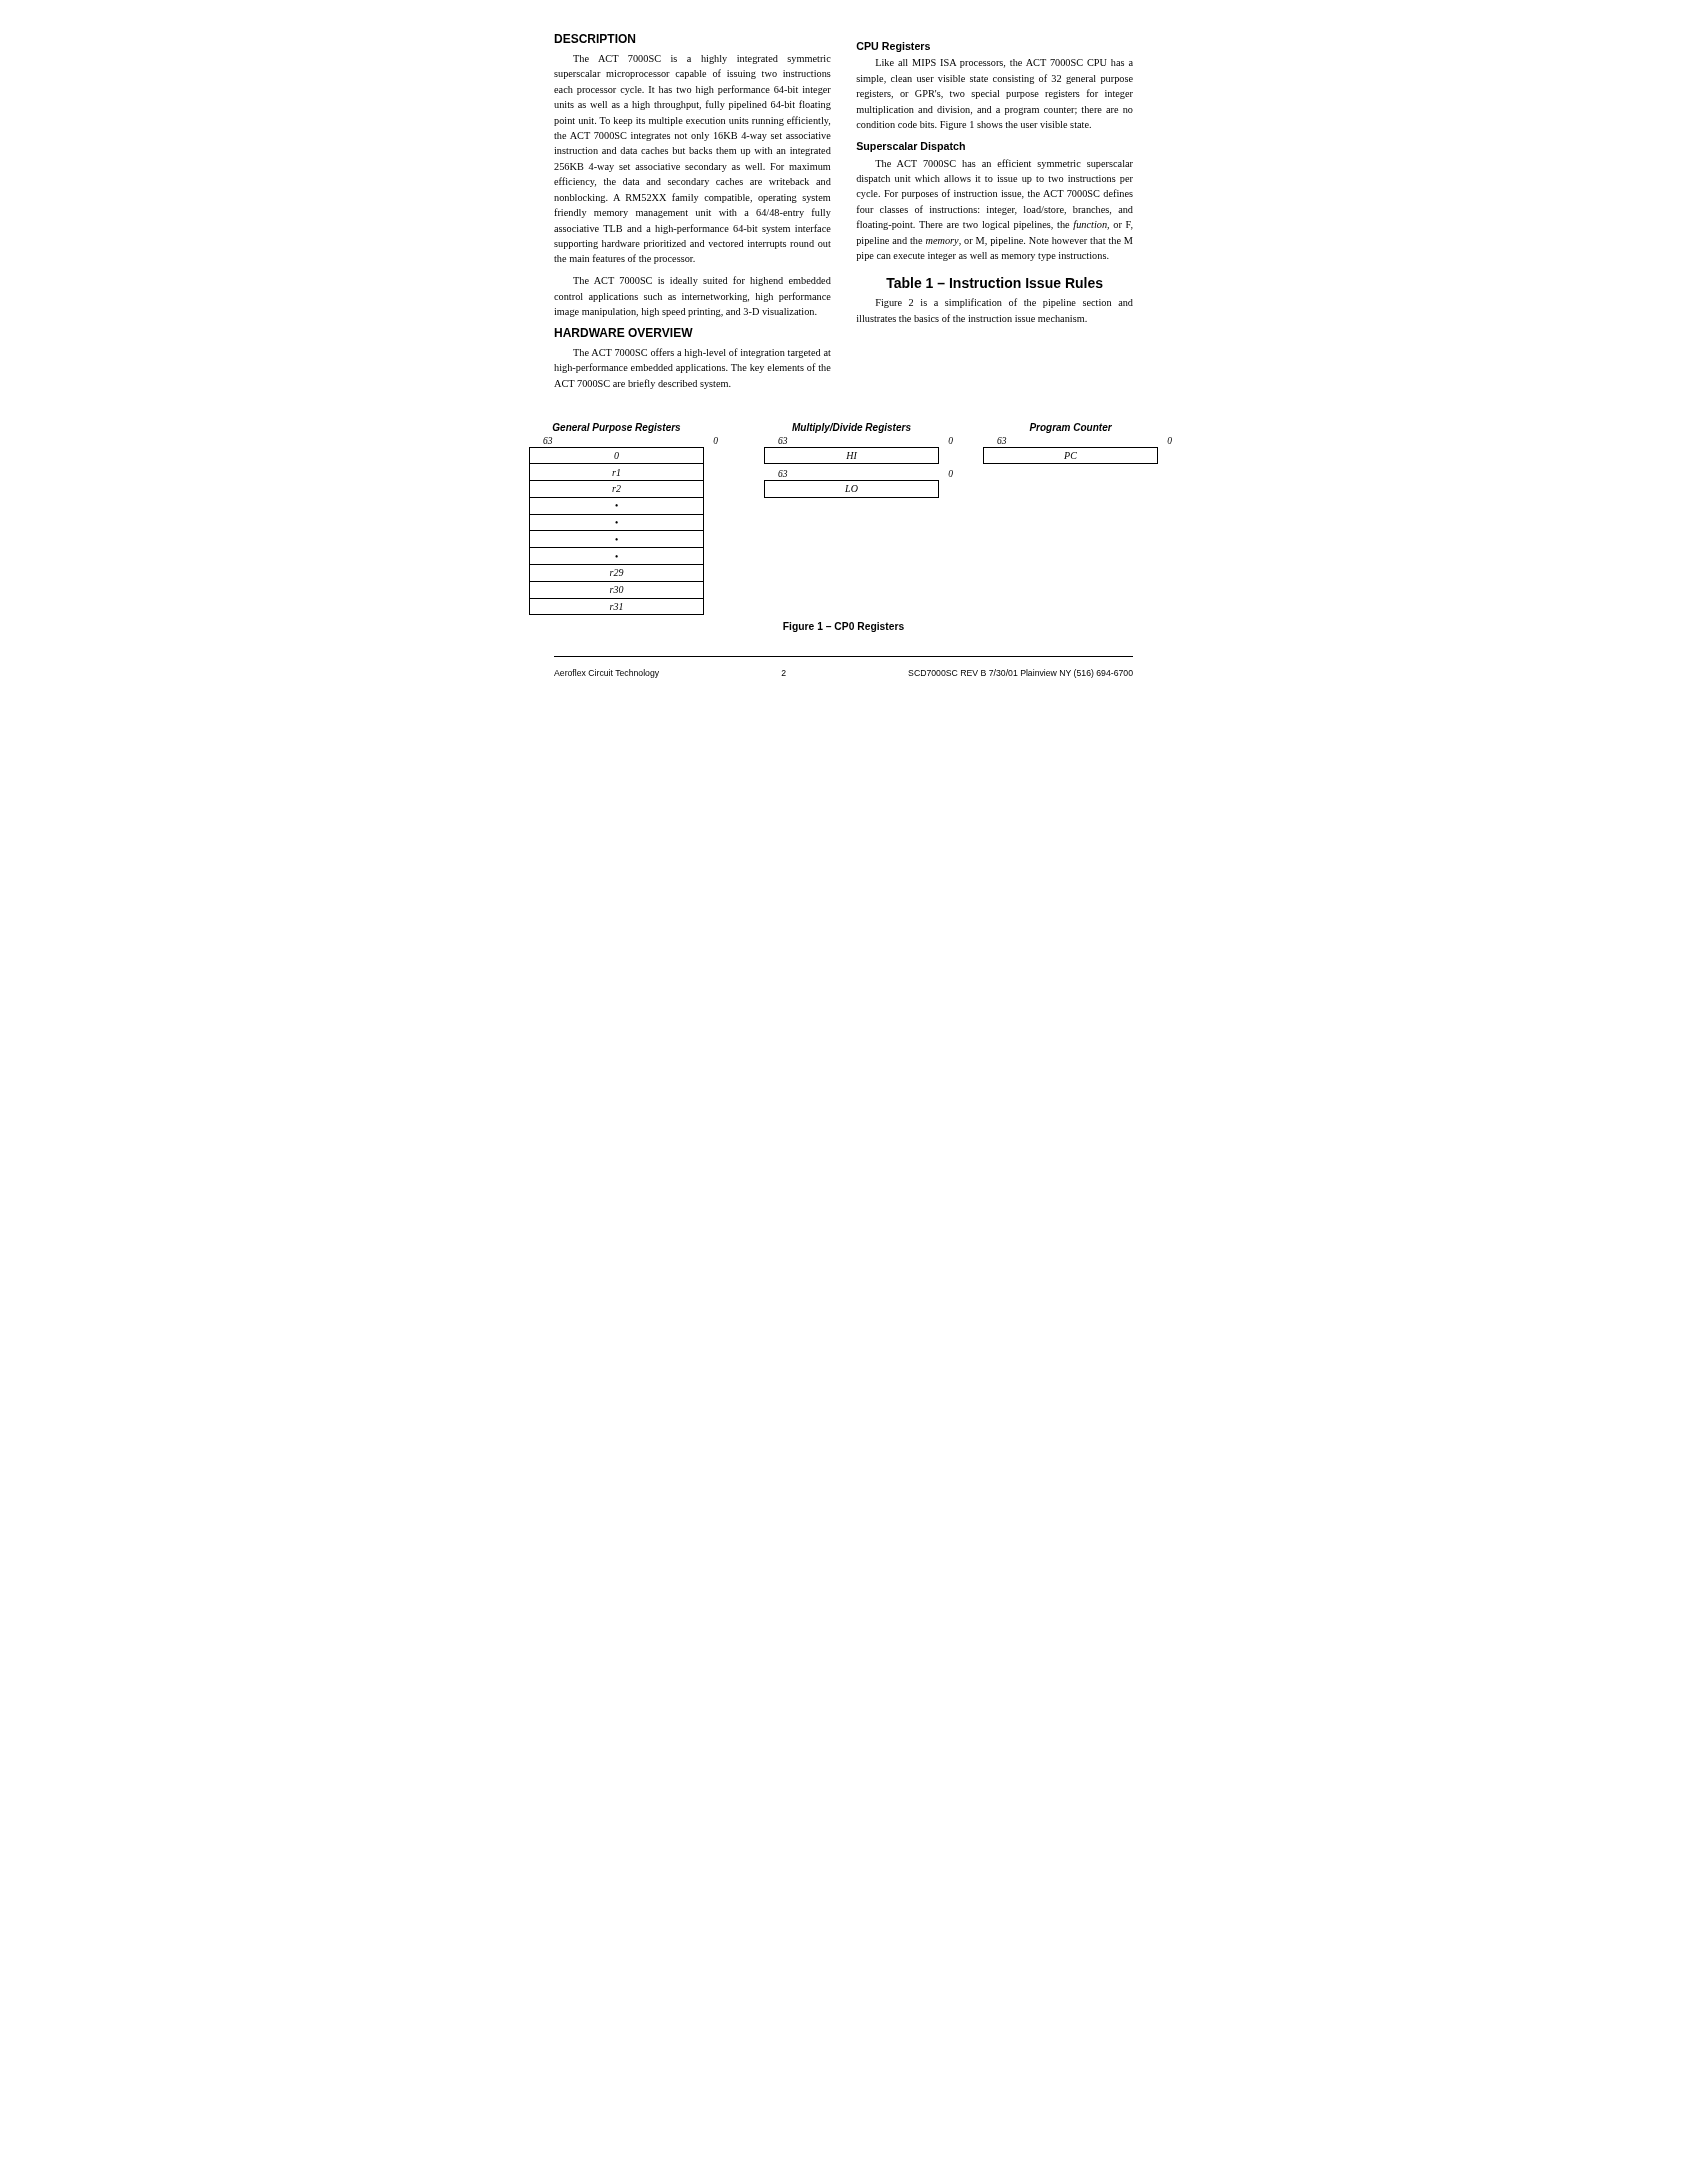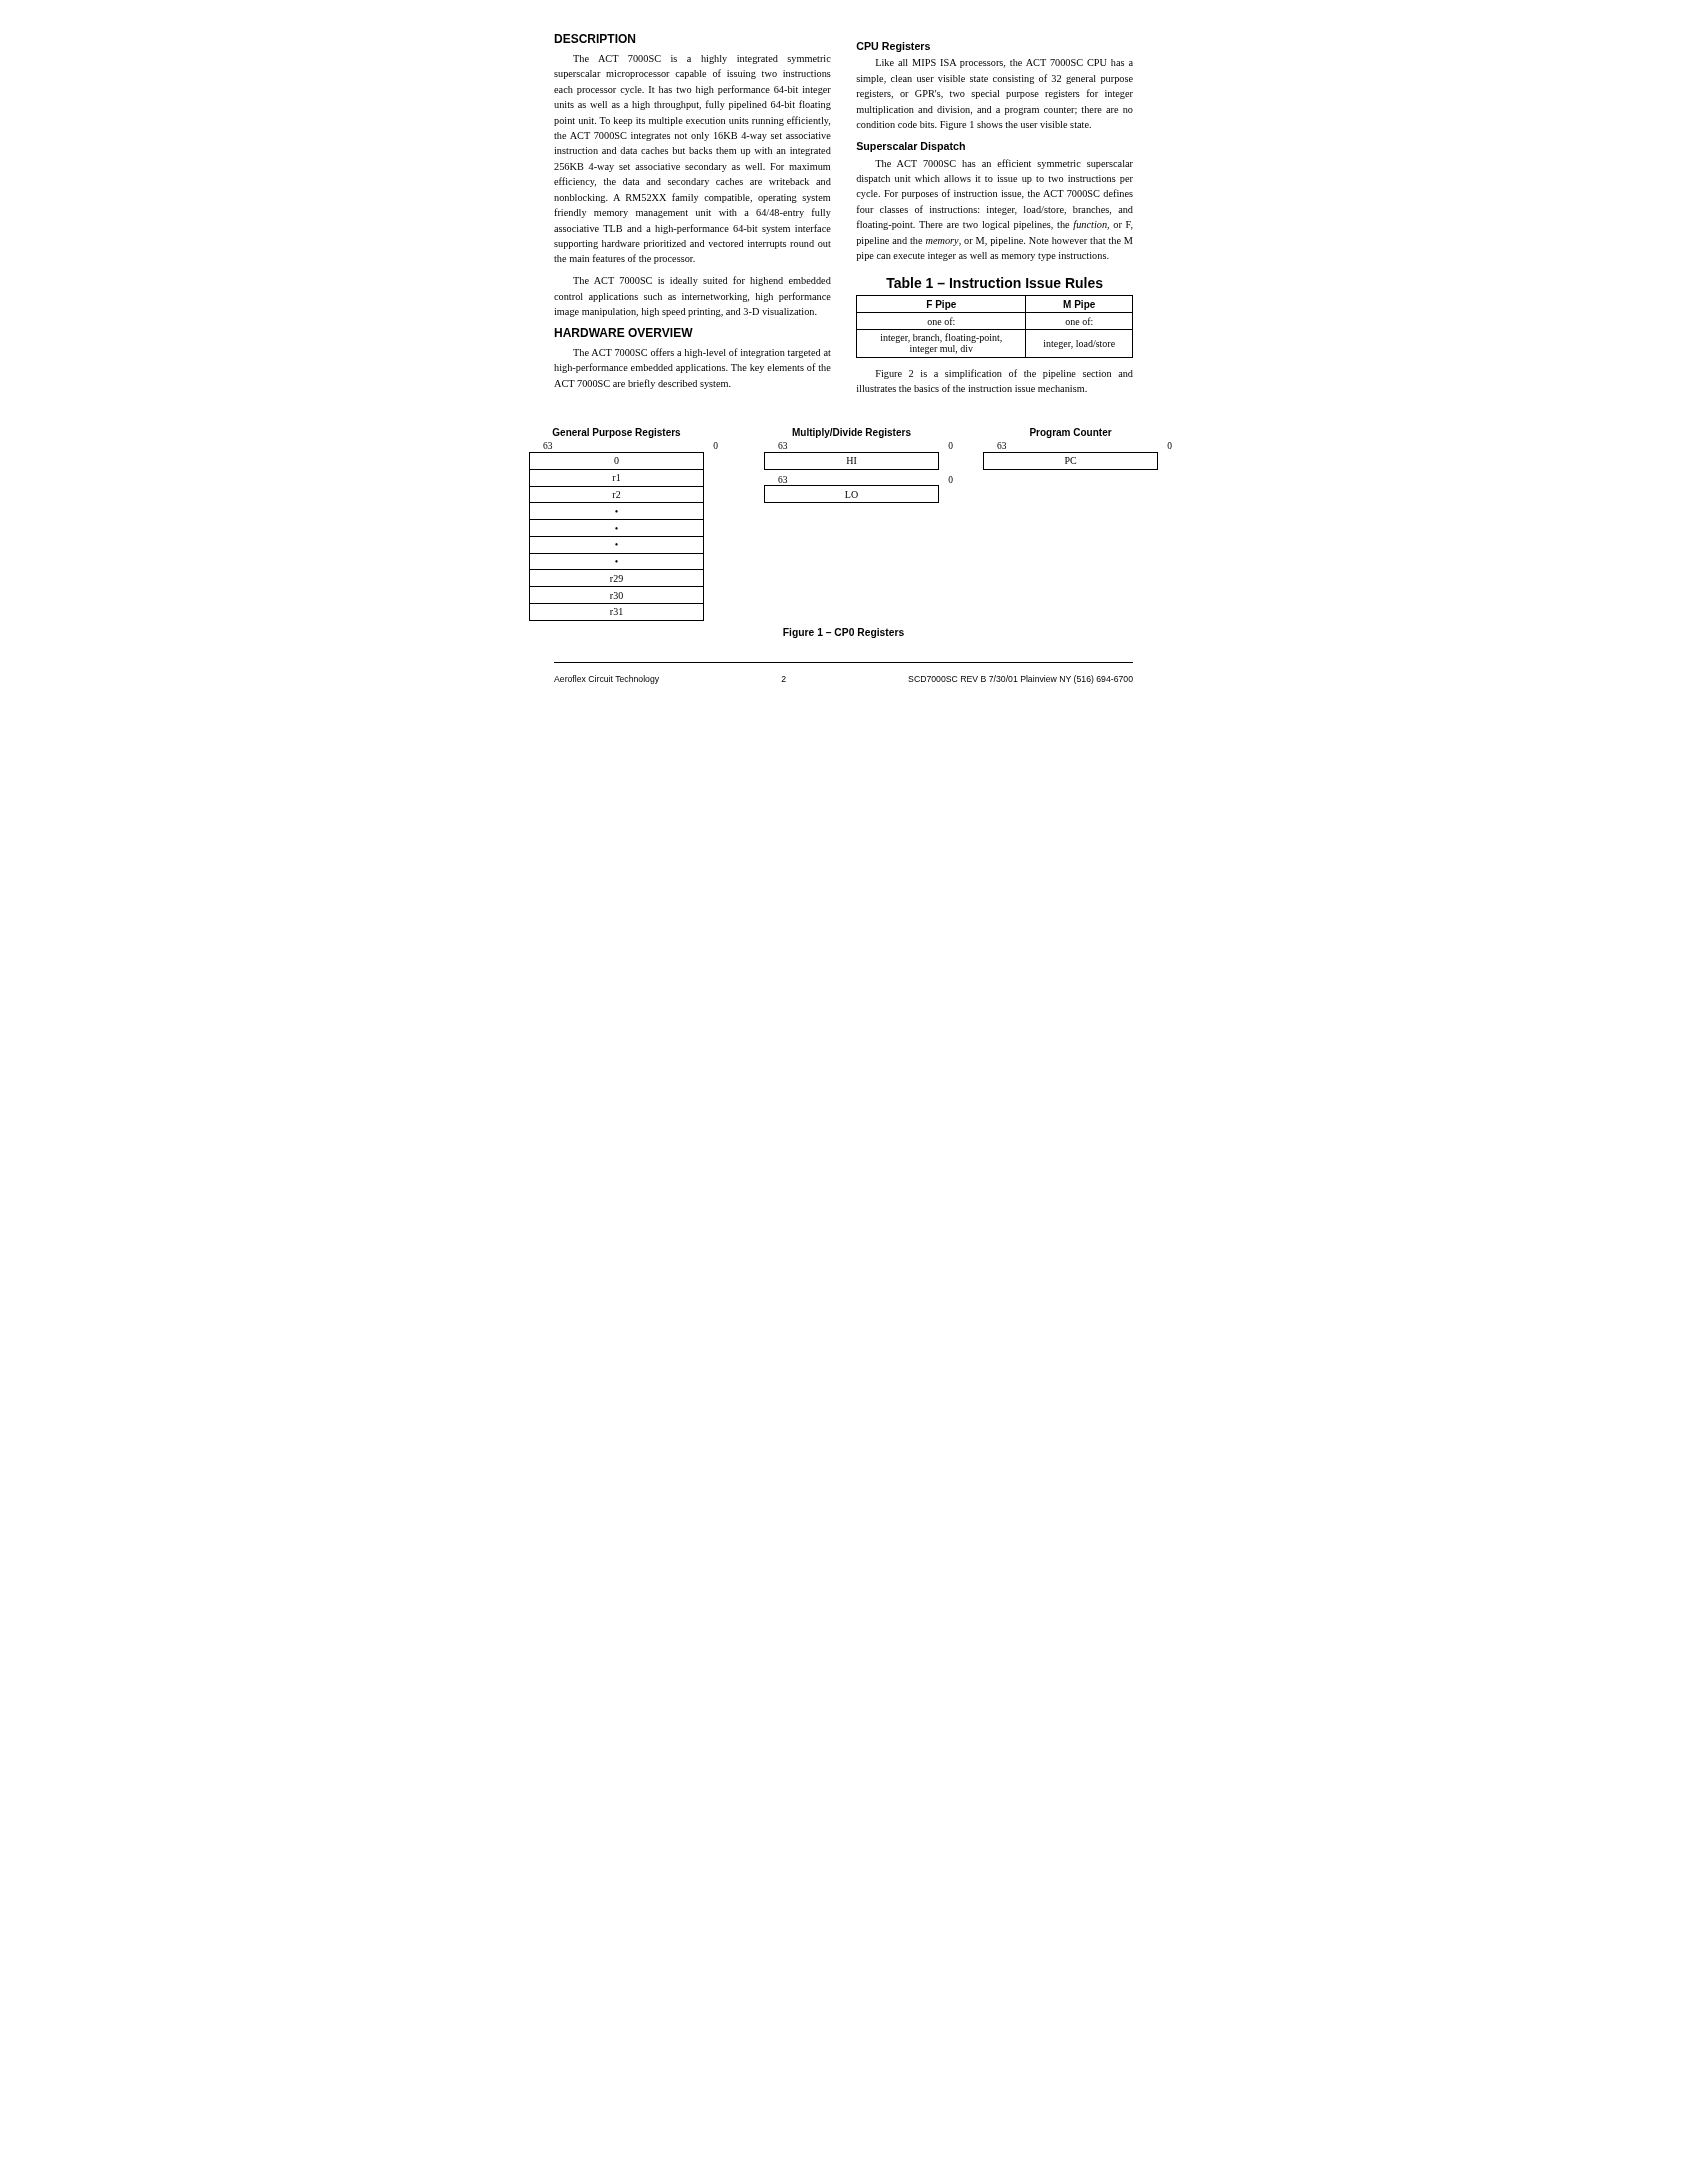--- a/index.html
+++ b/index.html
@@ -94,20 +94,21 @@
       display: flex;
       gap: 32px;
       justify-content: center;
       align-items: flex-start;
     }
 
     .register-diagram {
       display: flex;
       flex-direction: column;
       align-items: center;
+      font-style: italic;
     }
 
     .diagram-title {
       font-family: Arial, sans-serif;
       font-size: 10px;
       font-weight: bold;
       margin-bottom: 3.2px;
       text-align: center;
     }
 
@@ -192,38 +193,20 @@
     </div>
 
     <div class="col-right">
       <h3 class="subsection-title">CPU Registers</h3>
       <p class="indent">Like all MIPS ISA processors, the ACT 7000SC CPU has a simple, clean user visible state consisting of 32 general purpose registers, or GPR's, two special purpose registers for integer multiplication and division, and a program counter; there are no condition code bits. Figure 1 shows the user visible state.</p>
 
       <h3 class="subsection-title">Superscalar Dispatch</h3>
       <p class="indent">The ACT 7000SC has an efficient symmetric superscalar dispatch unit which allows it to issue up to two instructions per cycle. For purposes of instruction issue, the ACT 7000SC defines four classes of instructions: integer, load/store, branches, and floating-point. There are two logical pipelines, the <em>function</em>, or F, pipeline and the <em>memory</em>, or M, pipeline. Note however that the M pipe can execute integer as well as memory type instructions.</p>
 
       <div class="table-title">Table 1 – Instruction Issue Rules</div>
-      <table class="issue-table">
-        <thead>
-          <tr>
-            <th>F Pipe</th>
-            <th>M Pipe</th>
-          </tr>
-        </thead>
-        <tbody>
-          <tr>
-            <td>one of:</td>
-            <td>one of:</td>
-          </tr>
-          <tr>
-            <td>integer, branch, floating-point,<br>integer mul, div</td>
-            <td>integer, load/store</td>
-          </tr>
-        </tbody>
-      </table>
 
       <p class="indent">Figure 2 is a simplification of the pipeline section and illustrates the basics of the instruction issue mechanism.</p>
     </div>
   </div>
 
   <div class="figure-section">
 
     <div class="register-diagram">
       <div class="diagram-title">General Purpose Registers</div>
       <div class="bit-labels">

